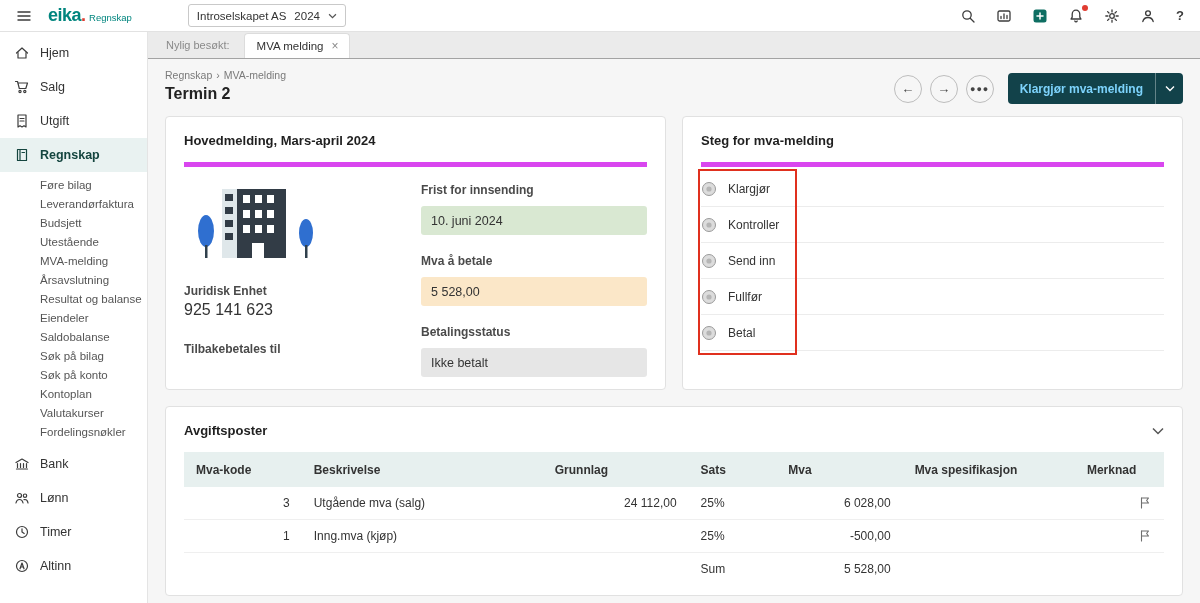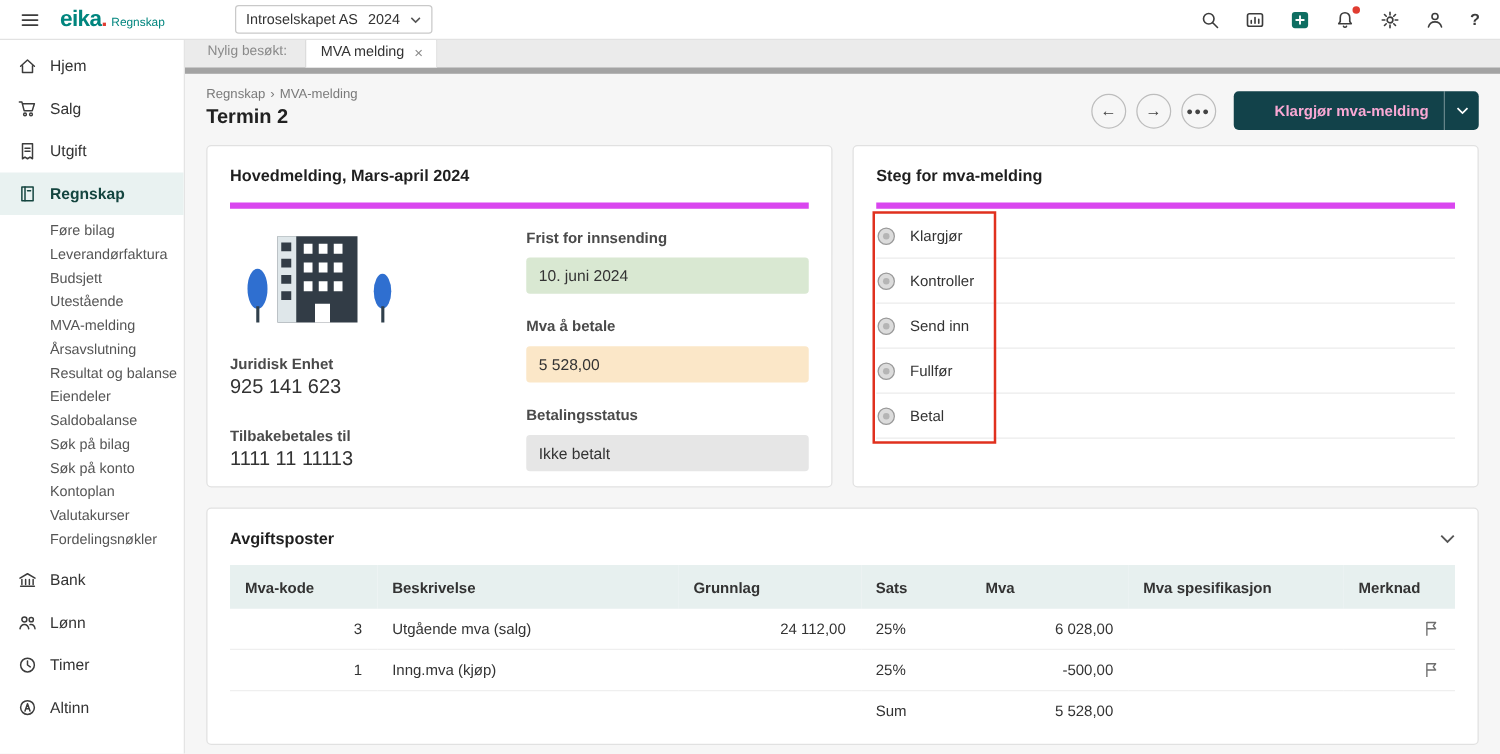--- a/index.html
+++ b/index.html
@@ -26,37 +26,37 @@
   .layout { display:flex; height:571px; }
   .sidebar { width:148px; background:#fff; border-right:1px solid #e4e4e4; padding-top:4px; flex-shrink:0; overflow:hidden; }
   .nav-item { display:flex; align-items:center; gap:10px; height:34px; padding:0 14px; font-size:12.5px; color:#333; cursor:pointer; }
   .nav-item.active { background:#e9f2f1; color:#14453f; font-weight:bold; }
   .sub-list { padding:3px 0 6px 0; }
   .sub-item { height:19px; display:flex; align-items:center; padding-left:40px; font-size:11.5px; color:#555; cursor:pointer; white-space:nowrap; }
 
   .main { flex:1; background:#f6f6f6; overflow:hidden; }
 
   
-  .tabstrip { height:27px; background:#ebebeb; border-bottom:5px solid #a3a3a3; display:flex; align-items:flex-end; padding-left:18px; }
+  .tabstrip { height:27px; background:#ebebeb; border-bottom:1px solid #a3a3a3; display:flex; align-items:flex-end; padding-left:18px; }
   .recent-label { font-size:11px; color:#8a8a8a; margin-bottom:7px; margin-right:14px; }
   .tab { background:#fff; border:1px solid #dcdcdc; border-bottom:none; border-radius:4px 4px 0 0;
     padding:5px 10px 5px 12px; font-size:11.5px; color:#333; display:flex; align-items:center; gap:8px; cursor:pointer; }
   .tab-close { color:#8a8a8a; font-size:12px; cursor:pointer; }
 
   
   .page-header { display:flex; justify-content:space-between; align-items:flex-start; padding:10px 17px 12px 17px; }
   .breadcrumb { font-size:10.5px; color:#7a7a7a; display:flex; gap:4px; }
   .breadcrumb .crumb { cursor:pointer; }
   .page-title { font-size:16px; font-weight:bold; color:#222; margin-top:4px; }
   .actions { display:flex; align-items:center; gap:8px; margin-top:4px; }
   .circle-btn { width:28px; height:28px; border-radius:50%; border:1px solid #bdbdbd; background:transparent;
     font-size:13px; color:#444; cursor:pointer; display:flex; align-items:center; justify-content:center; }
   .more-btn { font-size:9px; letter-spacing:1px; color:#444; }
-  .primary-btn { margin-left:6px; height:31px; background:#12424a; color:#f9a8d4; border:none; border-radius:4px;
-    display:flex; align-items:center; cursor:pointer; font-size:12px; font-weight:bold;padding-left:21px; }
+  .primary-btn { margin-left:6px; height:31px; background:#12424a; color:#7dd3fc; border:none; border-radius:4px;
+    display:flex; align-items:center; cursor:pointer; font-size:12px; font-weight:bold; }
   .primary-btn .label { padding:0 12px; }
   .primary-btn .split { width:28px; align-self:stretch; display:flex; align-items:center; justify-content:center;
     border-left:1px solid rgba(255,255,255,0.35); }
 
   
   .cards-row { display:grid; grid-template-columns:1fr 1fr; gap:16px; padding:0 17px; }
   .card { background:#fff; border:1px solid #e1e1e1; border-radius:4px; padding:16px 18px; }
   .card-title { font-size:13px; font-weight:bold; color:#1f1f1f; padding-bottom:14px; border-bottom:5px solid #d946ef; }
   .card-title-row { display:flex; justify-content:space-between; align-items:center; padding-bottom:13px; border-bottom:1px solid #e6e6e6; }
   .card-title-row .card-title { padding-bottom:0; border-bottom:none; }
@@ -304,21 +304,20 @@
               <rect x="61" y="42" width="7" height="8" fill="#ffffff"></rect>
               <rect x="73" y="42" width="7" height="8" fill="#ffffff"></rect>
               <rect x="58" y="60" width="12" height="15" fill="#ffffff"></rect>
             </svg>
             <div class="info-block">
               <div class="info-label">Juridisk Enhet</div>
               <div class="info-value">925 141 623</div>
             </div>
             <div class="info-block">
               <div class="info-label">Tilbakebetales til</div>
-              <div class="info-value">1111 11 11113</div>
             </div>
           </div>
           <div>
             <div class="field-group">
               <div class="field-label">Frist for innsending</div>
               <div class="value-box box-green">10. juni 2024</div>
             </div>
             <div class="field-group">
               <div class="field-label">Mva å betale</div>
               <div class="value-box box-orange">5 528,00</div>

